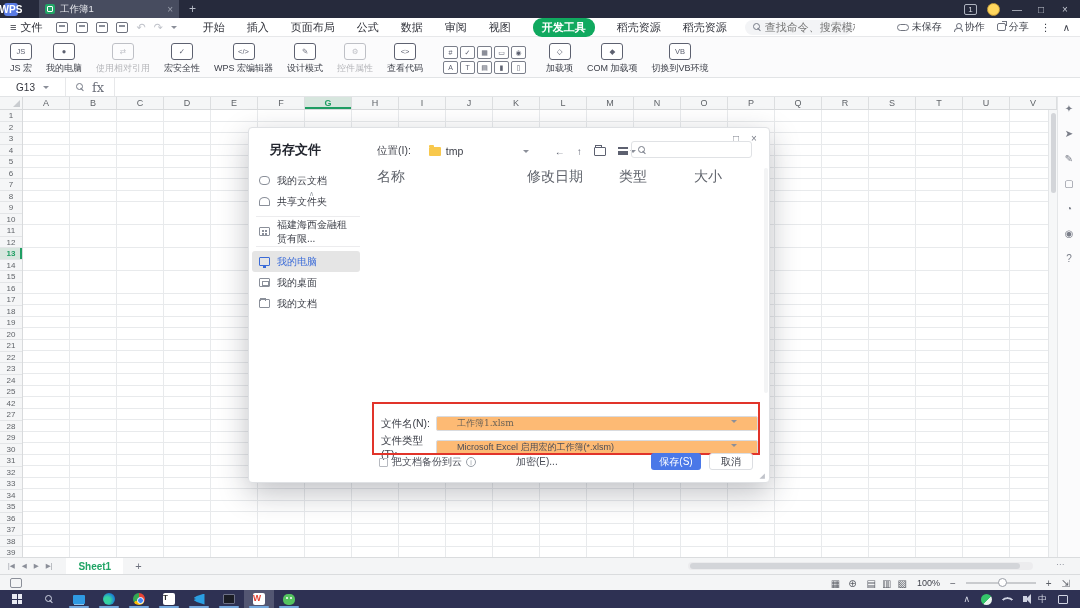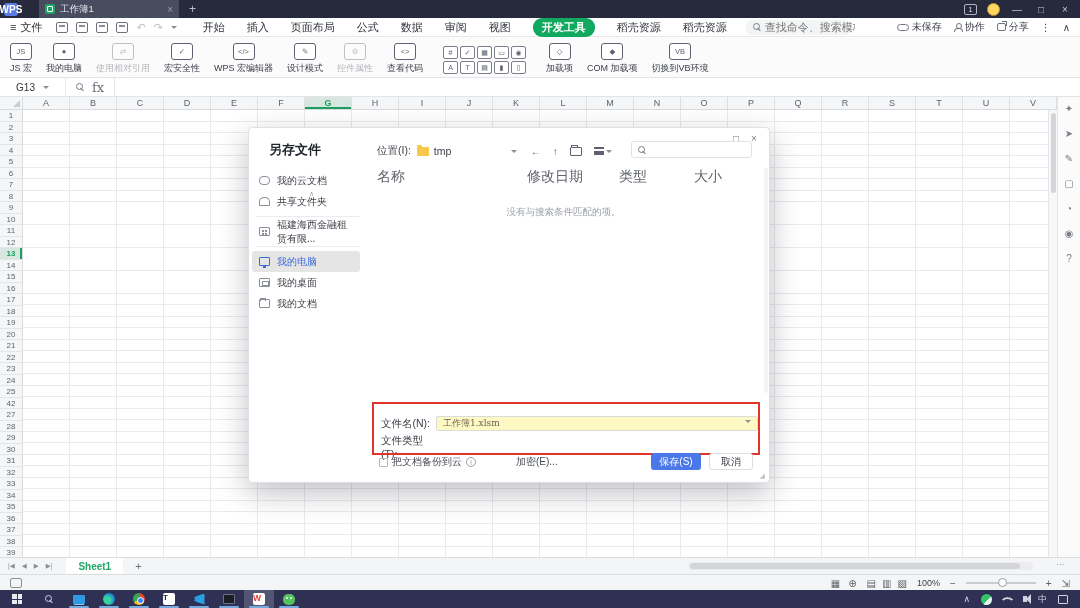--- a/index.html
+++ b/index.html
@@ -127,21 +127,21 @@
   .i-vol{width:4px;height:6px;background:#cfd3e2;position:relative}
   .i-vol::before{content:"";position:absolute;left:3px;top:-2px;border:5px solid transparent;border-right:5px solid #cfd3e2;border-left:0}
   .greendot{width:11px;height:11px;border-radius:50%;background:linear-gradient(135deg,#35c46a 55%,#e9f4ec 55%)}
   .notif{width:10px;height:9px;border:1px solid #cfd3e2;border-radius:1px}
 
   
   .dialog{position:absolute;left:248px;top:127px;width:522px;height:356px;background:#fff;border:1px solid #dfe1e4;border-radius:4px;box-shadow:0 10px 30px rgba(30,34,48,.28)}
   .dlg-title{position:absolute;left:20px;top:13px;font-size:13px;font-weight:bold;color:#23262f}
   .dlg-ctl{position:absolute;top:5px;font-size:10px;color:#7a7e89;width:14px;text-align:center}
   .dlg-max{right:26px}.dlg-close{right:8px}
-  .loc-row{position:absolute;left:128px;top:16px;display:flex;align-items:center;gap:6px;font-size:10.5px;color:#3c3f48}
+  .loc-row{position:absolute;left:128px;top:16px;display:flex;align-items:center;gap:18px;font-size:10.5px;color:#3c3f48}
   .i-folder{width:12px;height:9px;background:#f8c84c;border-radius:1px;position:relative;display:inline-block}
   .i-folder::before{content:"";position:absolute;top:-2px;left:0;width:5px;height:2px;background:#f8c84c;border-radius:1px 1px 0 0}
   .loc-dd{display:flex;align-items:center;gap:5px;width:100px}
   .loc-dd .tri{margin-left:auto}
   .navicons{display:flex;align-items:center;gap:12px;margin-left:8px;font-size:10px;color:#5d6170}
   .i-newfolder{width:12px;height:9px;border:1px solid #5d6170;border-radius:1px;position:relative}
   .i-newfolder::before{content:"";position:absolute;top:-2.5px;left:0;width:5px;height:2px;border:1px solid #5d6170;border-bottom:none}
   .i-list{width:10px;height:8px;border-top:2px solid #5d6170;border-bottom:2px solid #5d6170;position:relative}
   .i-list::after{content:"";position:absolute;left:0;top:2px;width:100%;height:2px;background:#5d6170}
   .dlg-search{position:absolute;left:382px;top:13px;width:121px;height:17px;border:1px solid #e0e2e5;border-radius:3px;display:flex;align-items:center;gap:5px;padding:0 6px}
@@ -168,21 +168,21 @@
   .lcol:nth-child(2){width:92px}
   .lcol:nth-child(3){width:75px}
   .lcol:nth-child(4){width:60px}
   .lsort{font-size:7px;color:#9aa0a8;margin-left:-62px;margin-top:2px}
   .lempty{text-align:center;margin-top:8px;font-size:9.5px;color:#9aa0a8}
   .lscroll{position:absolute;right:-12px;top:0;width:4px;height:225px;background:#f3f4f5;border-radius:2px}
 
   .field-row{position:absolute;left:132px;display:flex;align-items:center;font-size:10.5px;color:#3c3f48}
   .frow1{top:288px}.frow2{top:306px}
   .flabel{width:55px;flex:none}
-  .fctl{width:322px;height:15px;border:1px solid #d9dbdf;border-radius:2px;display:flex;align-items:flex-start;padding:0 6px;background:#fef9c3}
+  .fctl{width:322px;height:15px;border:1px solid #d9dbdf;border-radius:2px;display:flex;align-items:flex-start;padding:0 20px;background:#fdba74}
   .fctl .val{font-size:9px;color:#4a4d57}
   .fctl .serif{font-family:"DejaVu Serif","Liberation Serif",serif;color:#6b6256}
   .fctl .tri{margin-left:auto}
   .redbox{position:absolute;left:123px;top:274px;width:388px;height:53px;border:2px solid #e1342a;pointer-events:none}
   .dlg-bottom{position:absolute;left:130px;top:327px;display:flex;align-items:center;font-size:10px;color:#4a4d57}
   .cbx{width:9px;height:9px;border:1px solid #b6b9c0;border-radius:1px;margin-right:4px}
   .i-info{width:10px;height:10px;border:1px solid #9aa0a8;border-radius:50%;font-size:7px;color:#9aa0a8;display:inline-flex;align-items:center;justify-content:center;margin-left:4px}
   .encrypt{margin-left:40px}
   .btn{position:absolute;top:325px;height:17px;border-radius:3px;font-size:10px;display:flex;align-items:center;justify-content:center}
   .btn-save{left:402px;width:50px;background:#4a78e8;color:#fff}
@@ -576,33 +576,36 @@
 
     <div class="dlg-list">
       <div class="lheader">
 
       <span class="lcol">名称</span>
           <span class="lcol">修改日期</span>
           <span class="lcol">类型</span>
           <span class="lcol">大小</span>
         </div>
       <span class="lsort">∧</span>
-      <div class="lempty">没有与搜索条件匹配的项。</div>
       <div class="lscroll"></div>
     </div>
 
     <div class="field-row frow1">
       <span class="flabel">文件名(N):</span>
       <div class="fctl">
         <span class="val serif">工作簿1.xlsm</span>
         <span class="tri"></span>
       </div>
     </div>
     <div class="field-row frow2">
       <span class="flabel">文件类型(T):</span>
+      <div class="fctl">
+        <span class="val">Microsoft Excel 启用宏的工作簿(*.xlsm)</span>
+        <span class="tri"></span>
+      </div>
     </div>
     <div class="redbox"></div>
 
     <div class="dlg-bottom">
       <span class="cbx"></span>
       <span>把文档备份到云</span>
       <span class="i-info">i</span>
       <span class="encrypt">加密(E)...</span>
     </div>
     <div class="btn btn-save">保存(S)</div>

